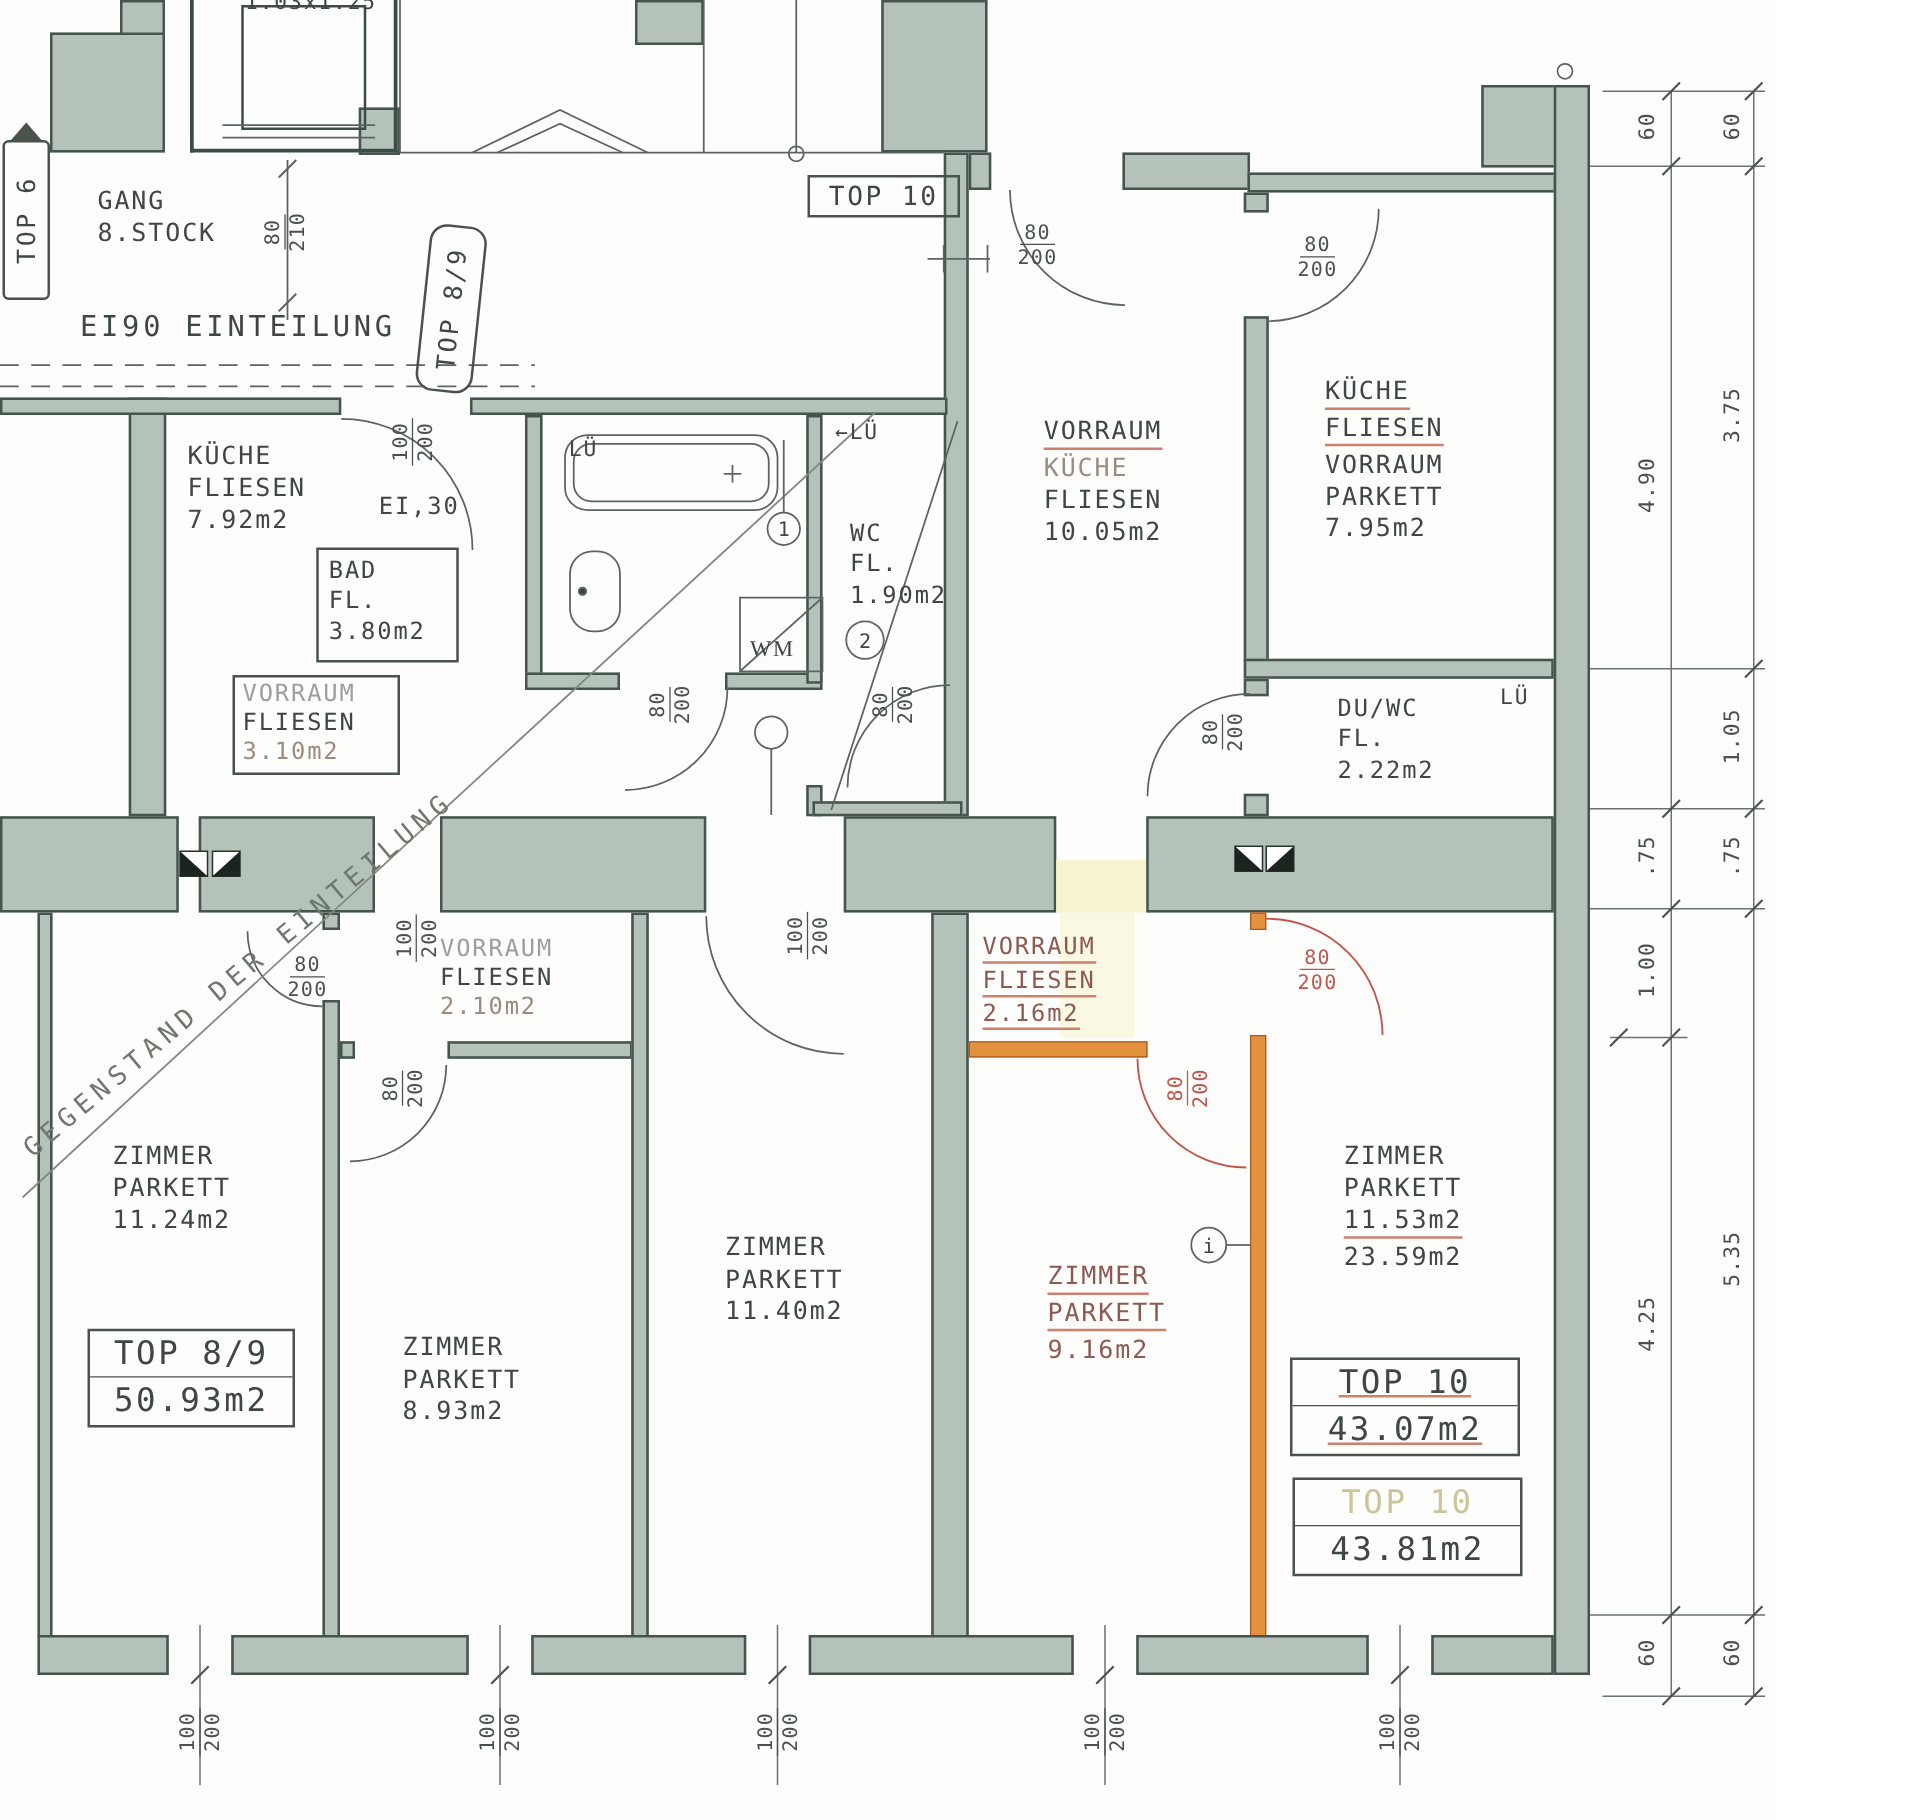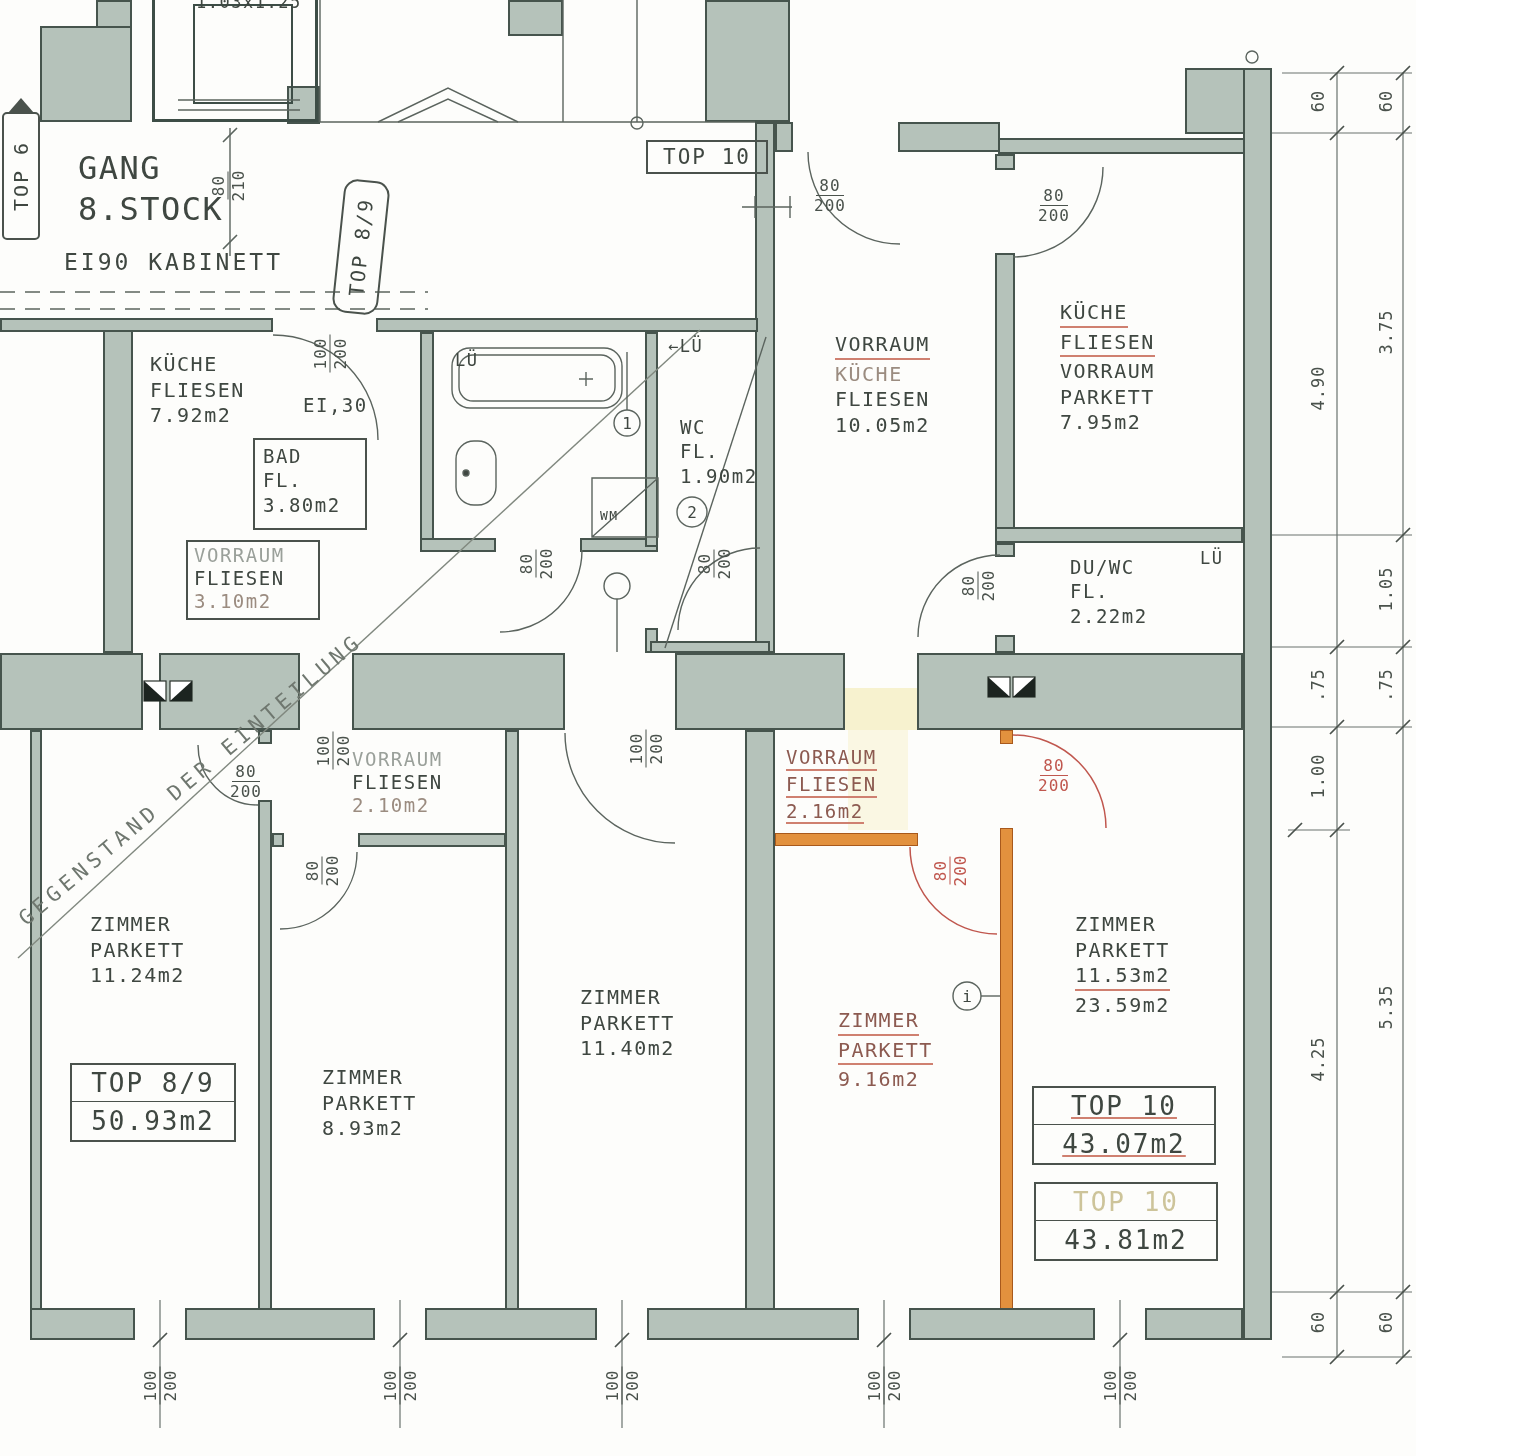--- a/index.html
+++ b/index.html
@@ -170,40 +170,40 @@
       <rect x="1013" y="677" width="22" height="20" fill="#ffffff" stroke="#2a322c" stroke-width="1.2"></rect>
       <path d="M1013,697 L1035,697 L1035,677 Z" fill="#1c2420"></path>
     </g>
     <g font-family="DejaVu Sans Mono, monospace" font-size="16" fill="#3f4741" text-anchor="middle">
       <text x="627" y="429">1</text>
       <text x="692" y="518">2</text>
       <text x="967" y="1002">i</text>
     </g>
   </svg>
 
-  <div class="lbl" style="left:78px;top:148px;font-size:32px;"><span>GANG</span><span>8.STOCK</span></div>
-  <div class="lbl" style="left:64px;top:248px;font-size:23px;letter-spacing:3px;">EI90 KABINETT</div>
+  <div class="lbl" style="left:78px;top:148px;font-size:20px;"><span>GANG</span><span>8.STOCK</span></div>
+  <div class="lbl" style="left:64px;top:248px;font-size:23px;letter-spacing:3px;">EI90 EINTEILUNG</div>
   <div class="lbl" style="left:150px;top:352px;"><span>KÜCHE</span><span>FLIESEN</span><span>7.92m2</span></div>
   <div class="lbl" style="left:303px;top:393px;font-size:19px;">EI,30</div>
   <div class="box" style="left:253px;top:438px;width:114px;height:92px;"></div>
   <div class="lbl" style="left:263px;top:444px;font-size:19px;"><span>BAD</span><span>FL.</span><span>3.80m2</span></div>
   <div class="box" style="left:186px;top:540px;width:134px;height:80px;"></div>
   <div class="lbl" style="left:194px;top:544px;font-size:19px;line-height:1.2;"><span class="ghost">VORRAUM</span><span>FLIESEN</span><span class="faded">3.10m2</span></div>
   <div class="lbl" style="left:680px;top:415px;font-size:19px;"><span>WC</span><span>FL.</span><span>1.90m2</span></div>
   <div class="lbl" style="left:835px;top:332px;"><span><span class="ul">VORRAUM</span></span><span class="faded">KÜCHE</span><span>FLIESEN</span><span>10.05m2</span></div>
   <div class="lbl" style="left:1060px;top:300px;"><span><span class="ul">KÜCHE</span></span><span><span class="ul">FLIESEN</span></span><span>VORRAUM</span><span>PARKETT</span><span>7.95m2</span></div>
   <div class="lbl" style="left:1070px;top:555px;font-size:19px;"><span>DU/WC</span><span>FL.</span><span>2.22m2</span></div>
   <div class="lbl" style="left:90px;top:912px;"><span>ZIMMER</span><span>PARKETT</span><span>11.24m2</span></div>
   <div class="lbl" style="left:322px;top:1065px;"><span>ZIMMER</span><span>PARKETT</span><span>8.93m2</span></div>
   <div class="lbl" style="left:352px;top:748px;font-size:19px;line-height:1.2;"><span class="ghost">VORRAUM</span><span>FLIESEN</span><span class="faded">2.10m2</span></div>
   <div class="lbl" style="left:580px;top:985px;"><span>ZIMMER</span><span>PARKETT</span><span>11.40m2</span></div>
   <div class="lbl" style="left:786px;top:746px;font-size:19px;line-height:1.2;"><span><span class="red ul">VORRAUM</span></span><span><span class="red ul">FLIESEN</span></span><span><span class="red ul">2.16m2</span></span></div>
   <div class="lbl" style="left:838px;top:1008px;"><span><span class="red ul">ZIMMER</span></span><span><span class="red ul">PARKETT</span></span><span class="red">9.16m2</span></div>
   <div class="lbl" style="left:1075px;top:912px;"><span>ZIMMER</span><span>PARKETT</span><span><span class="ul">11.53m2</span></span><span>23.59m2</span></div>
-  <div class="lbl" style="left:600px;top:508px;font-size:13px;">WM</div>
+  <div class="lbl" style="left:600px;top:508px;font-size:18px;font-family:Liberation Serif, serif;">WM</div>
   <div class="lbl" style="left:455px;top:350px;font-size:17px;">LÜ</div>
   <div class="lbl" style="left:668px;top:336px;font-size:17px;">←LÜ</div>
   <div class="lbl" style="left:1200px;top:548px;font-size:17px;">LÜ</div>
   <div class="diag">GEGENSTAND DER EINTEILUNG</div>
 
   <div class="ubox" style="left:70px;top:1063px;width:166px;">
     <span class="row1">TOP 8/9</span>
     <span class="row2">50.93m2</span>
   </div>
   <div class="ubox" style="left:1032px;top:1086px;width:184px;">

